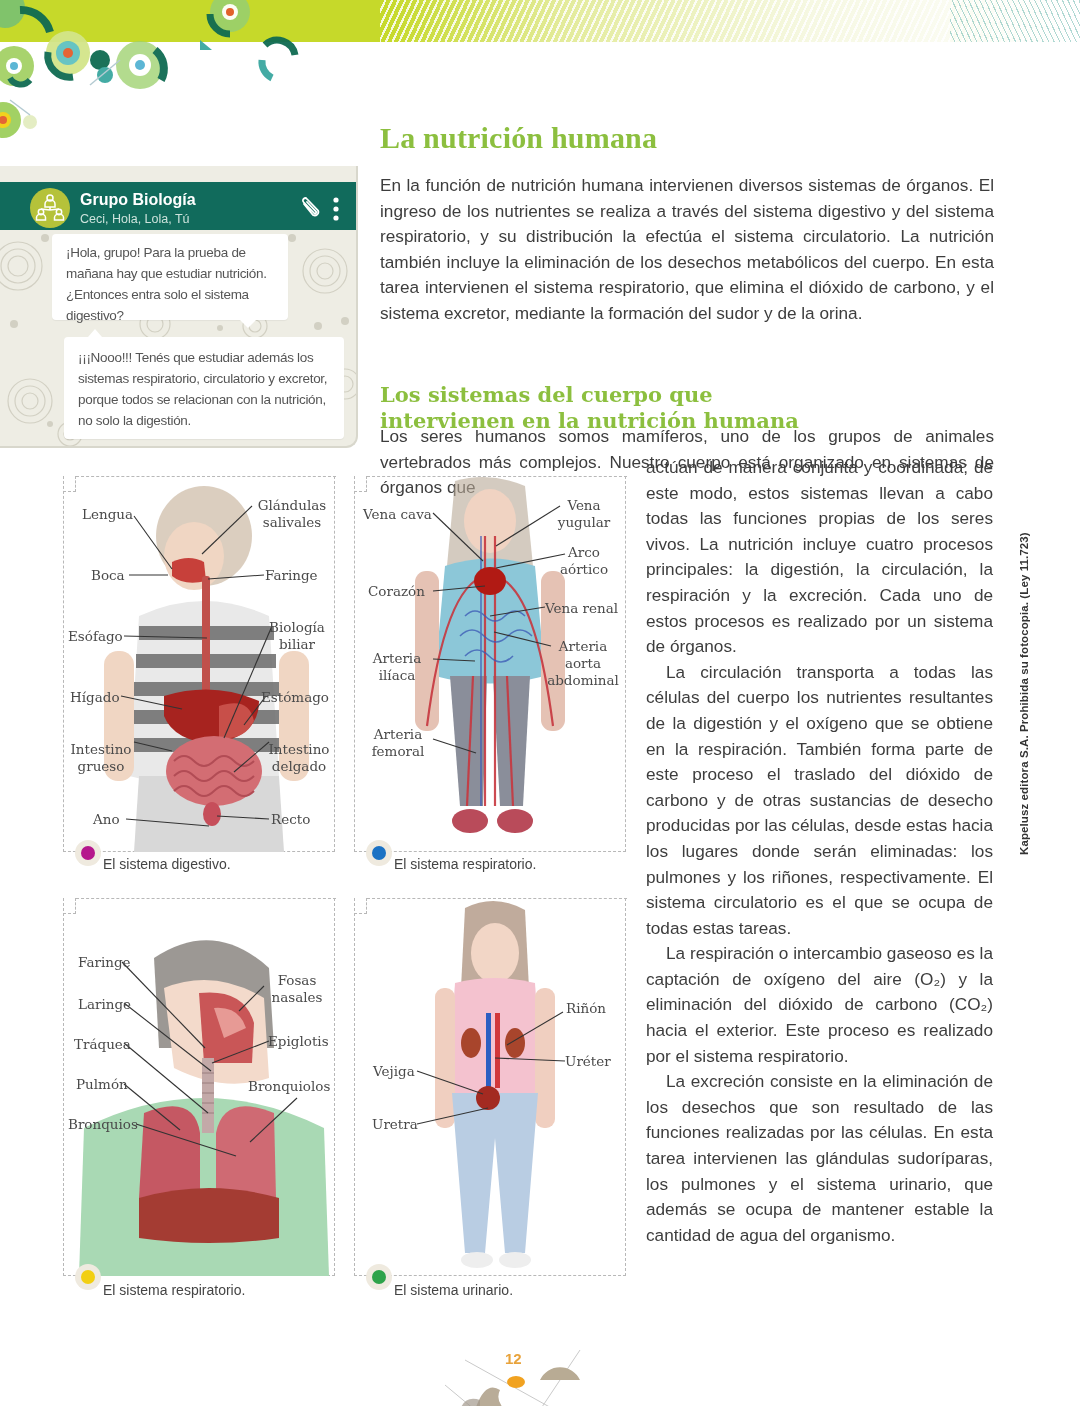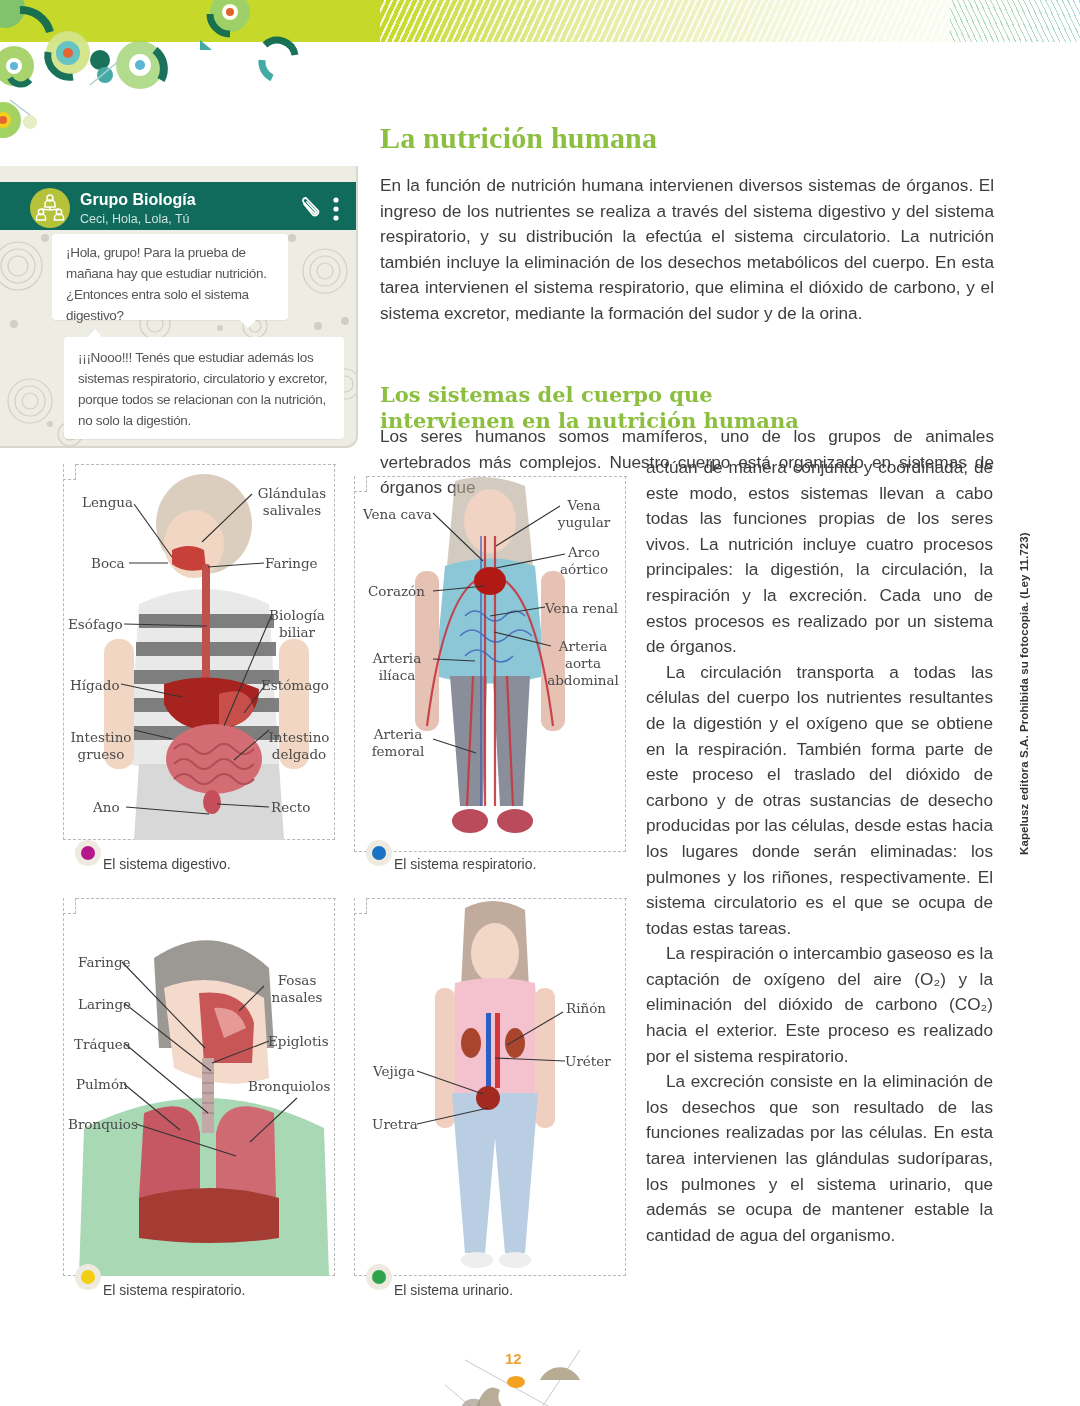--- a/index.html
+++ b/index.html
@@ -46,21 +46,21 @@
   .fig { position: absolute; border: 1.5px dashed #b8b8b8; border-top: none; }
   .fig .topline { position: absolute; left: 12px; top: 0; right: -1.5px; border-top: 1.5px dashed #b8b8b8; }
   .fig .notch { position: absolute; left: -1.5px; top: 0; width: 13px; height: 16px; border-right: 1.5px dashed #b8b8b8; border-bottom: 1.5px dashed #b8b8b8; }
   .fig svg.art { position: absolute; left: 0; top: 0; }
   .lbl { position: absolute; font-family: "DejaVu Serif", serif; font-size: 13.5px; color: #4a4a4a; line-height: 17px; white-space: nowrap; }
   .lbl.r { text-align: center; }
   .cap { position: absolute; font-size: 14px; color: #444; }
   .dot { position: absolute; width: 26px; height: 26px; border-radius: 50%; background: #efeadf; }
   .dot i { position: absolute; left: 6px; top: 6px; width: 14px; height: 14px; border-radius: 50%; display: block; }
 
-  #fig-dig { left: 63px; top: 464px; width: 272px; height: 376px; }
+  #fig-dig { left: 63px; top: 476px; width: 272px; height: 376px; }
   #fig-cir { left: 354px; top: 476px; width: 272px; height: 376px; }
   #fig-res { left: 63px; top: 898px; width: 272px; height: 378px; }
   #fig-uri { left: 354px; top: 898px; width: 272px; height: 378px; }
 
   .side-note { position: absolute; left: 1018px; top: 855px; transform: rotate(-90deg); transform-origin: 0 0; font-size: 11.5px; font-weight: bold; color: #333; white-space: nowrap; letter-spacing: 0.1px; }
 
   .page-num { position: absolute; left: 505px; top: 1350px; font-size: 15px; font-weight: bold; color: #e8a33c; }
 </style>
 </head>
 <body>

